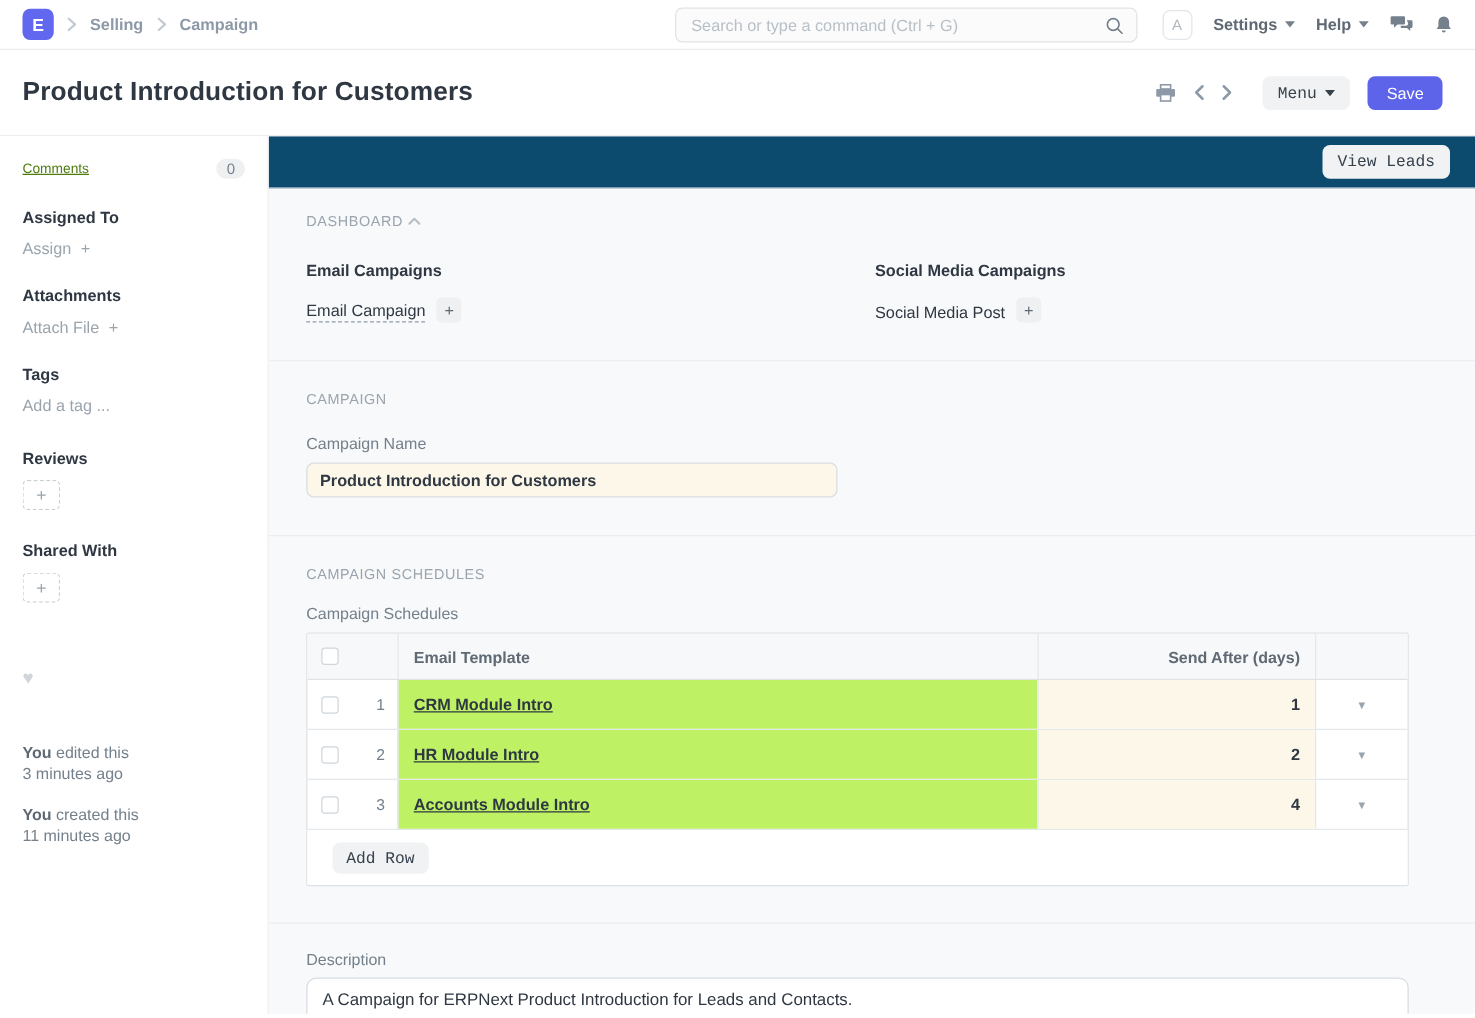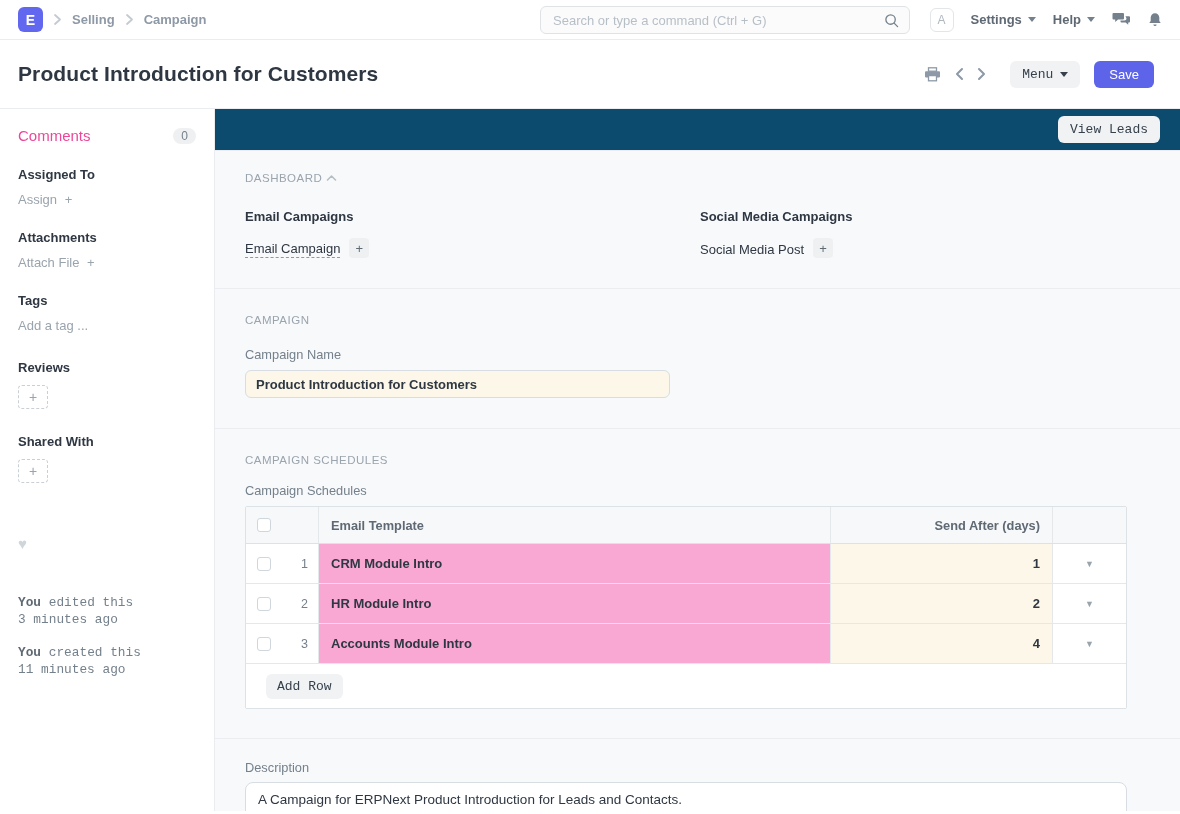--- a/index.html
+++ b/index.html
@@ -65,36 +65,36 @@
   
   .layout { display:flex; height:702px; }
   .sidebar {
     width:215px; min-width:215px; background:#fff; border-right:1px solid #eaedef;
     padding:18px 18px 0 18px;
   }
   .main { flex:1; background:#f8f9fb; overflow:hidden; }
 
   
   .sb-row { display:flex; align-items:center; justify-content:space-between; }
-  .sb-plain { color:#ec4899; font-size:15px; cursor:pointer; }
+  .sb-plain { color:#4d7c0f; font-size:11px; cursor:pointer;text-decoration:underline; }
   .sb-badge {
     background:#eef0f2; color:#74808b; border-radius:10px;
     font-size:12px; padding:1px 8px;
   }
   .sb-head { font-weight:bold; color:#2e3742; font-size:13px; margin-top:23px; }
   .sb-muted { color:#9aa4ad; font-size:13px; margin-top:10px; cursor:pointer; }
   .sb-muted .plus { margin-left:4px; color:#9aa4ad; }
   .sb-dashed-btn {
     margin-top:10px; width:30px; height:24px; border:1px dashed #c8cfd5; border-radius:4px;
     color:#9aa4ad; font-size:14px; display:flex; align-items:center; justify-content:center;
     cursor:pointer; background:#fff;
   }
   .sb-heart { margin-top:52px; color:#cfd6db; font-size:15px; cursor:pointer; }
   .sb-activity { margin-top:42px; color:#74808b; font-size:12.8px; line-height:1.35; }
-  .sb-activity .entry { margin-bottom:15px;font-family:Liberation Mono, monospace; }
+  .sb-activity .entry { margin-bottom:15px; }
   .sb-activity b { color:#5e6973; }
 
   
   .top-strip {
     height:42px; background:#0c4a6e; border-bottom:1px solid #ebedf0;
     display:flex; align-items:center; justify-content:flex-end; padding-right:20px;
   }
   .section { border-bottom:1px solid #ebedf0; padding-left:30px; padding-right:53px; }
   .sec-label {
     font-size:11.5px; color:#9aa4ad; letter-spacing:0.5px; font-weight:500;
@@ -125,21 +125,21 @@
   .grid { margin-top:8px; width:882px; border:1px solid #dde2e6; border-radius:2px; background:#fff; }
   .g-header { display:flex; height:37px; background:#f7f8fa; border-bottom:1px solid #dde2e6; align-items:stretch; }
   .g-row { display:flex; height:40px; border-bottom:1px solid #e4e8eb; align-items:stretch; }
   .gc { display:flex; align-items:center; }
   .gc-sel { width:72px; padding-left:11px; }
   .gc-sel .row-idx { margin-left:auto; padding-right:10px; color:#74808b; font-size:12.5px; }
   .gc-template { flex:1; border-left:1px solid #e4e8eb; padding-left:12px; }
   .gc-days { width:222px; border-left:1px solid #e4e8eb; justify-content:flex-end; padding-right:12px; }
   .gc-caret { width:74px; border-left:1px solid #e4e8eb; justify-content:center; }
   .g-header .gc-template, .g-header .gc-days { font-weight:bold; color:#5e6973; font-size:12.8px; }
-  .g-row .gc-template { background:#f9a8d4; font-weight:bold; color:#2e3742; }
+  .g-row .gc-template { background:#bef264; font-weight:bold; color:#2e3742;text-decoration:underline; }
   .g-row .gc-days { background:#fcf7e8; font-weight:bold; color:#2e3742; }
   .row-caret { color:#9aa4ad; font-size:9px; cursor:pointer; }
   .checkbox {
     width:14px; height:14px; border:1px solid #cfd6dc; border-radius:3px; background:#fff; cursor:pointer;
   }
   .g-footer { height:44px; display:flex; align-items:center; padding-left:20px; background:#fff; }
   .add-row-btn { background:#f0f2f4; padding:5px 11px; }
   .sec-description { border-bottom:none; padding-top:21px; height:114px; }
   .desc-box {
     margin-top:7px; width:882px; height:60px; background:#fff;

